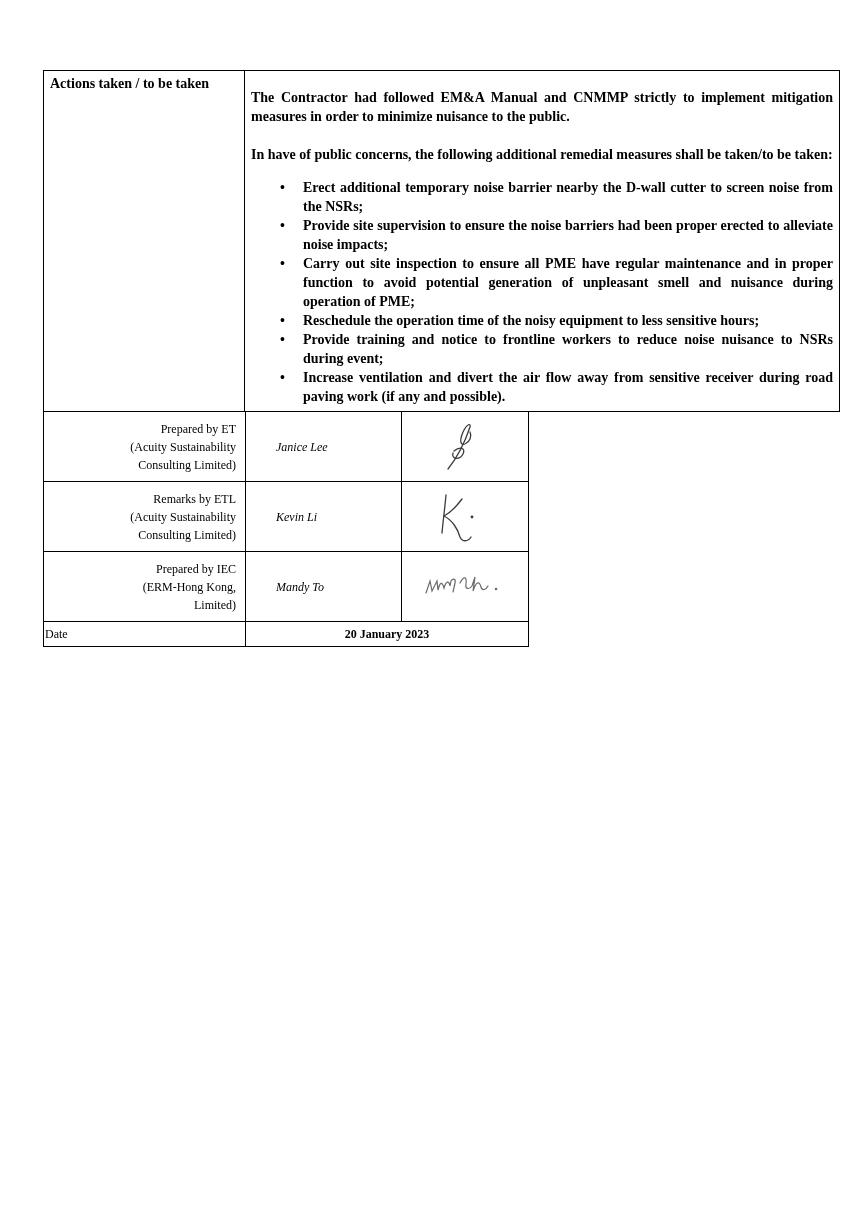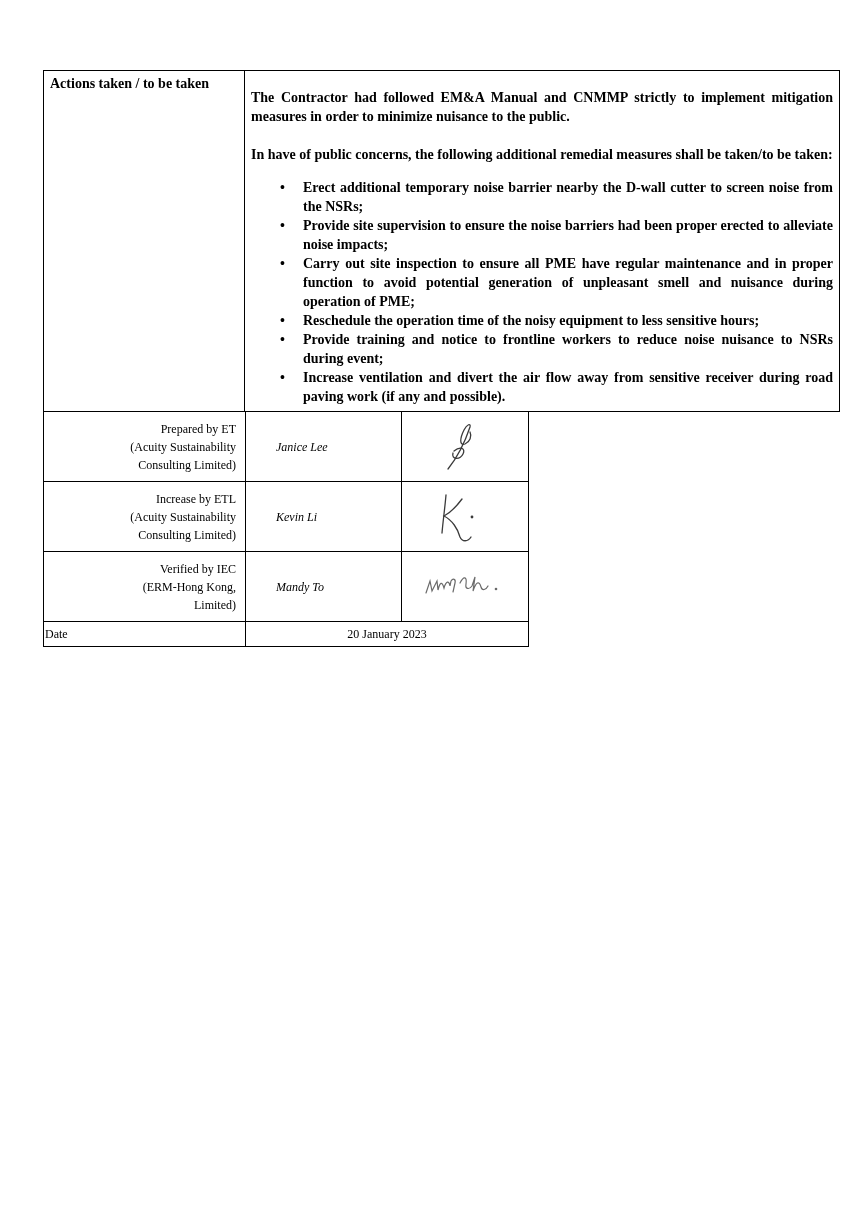--- a/index.html
+++ b/index.html
@@ -74,21 +74,21 @@
     font-style: italic;
   }
   .sig-cell {
     width: 124px;
     vertical-align: middle;
     text-align: center;
   }
   .sig-row { height: 70px; }
   .date-row td { height: 22px; }
   .date-label { vertical-align: middle; padding-right: 9px; }
-  .date-value { text-align: center; vertical-align: middle; }
+  .date-value { text-align: center; vertical-align: middle; font-weight: bold; }
   .sig-svg { display: block; margin: 0 auto; }
 </style>
 </head>
 <body>
 
 <div class="page">
 
   <table class="main-table">
     <tbody>
         <tr>
@@ -124,38 +124,38 @@
         <svg class="sig-svg" width="110" height="60" viewBox="0 0 110 60">
           <g fill="none" stroke="#3a3a3a" stroke-width="1.3" stroke-linecap="round">
             <path d="M38 52 C 46 42 54 28 60 10 C 61 6 57 7 54 13 C 50 21 49 29 55 27 C 60 25 62 19 60 15"></path>
             <path d="M44 34 c 6 -5 12 -3 9 3 c -3 6 -12 6 -10 -1"></path>
           </g>
         </svg>
       </td>
     </tr>
     <tr class="sig-row">
       <td class="role-cell">
-        <div>Increase by ETL</div>
+        <div>Remarks by ETL</div>
         <div>(Acuity Sustainability</div>
         <div>Consulting Limited)</div>
       </td>
       <td class="name-cell">Kevin Li</td>
       <td class="sig-cell">
         <svg class="sig-svg" width="110" height="60" viewBox="0 0 110 60">
           <g fill="none" stroke="#3a3a3a" stroke-width="1.3" stroke-linecap="round">
             <path d="M36 8 C 35 20 33 34 32 46"></path>
             <path d="M52 12 C 46 20 40 26 34 29 C 42 33 48 42 50 50 C 52 55 58 55 61 50"></path>
             <circle cx="62" cy="30" r="1.4" fill="#3a3a3a" stroke="none"></circle>
           </g>
         </svg>
       </td>
     </tr>
     <tr class="sig-row">
       <td class="role-cell">
-        <div>Verified by IEC</div>
+        <div>Prepared by IEC</div>
         <div>(ERM-Hong Kong,</div>
         <div>Limited)</div>
       </td>
       <td class="name-cell">Mandy To</td>
       <td class="sig-cell">
         <svg class="sig-svg" width="110" height="60" viewBox="0 0 110 60">
           <g fill="none" stroke="#6a6a6a" stroke-width="1.2" stroke-linecap="round">
             <path d="M16 36 l 4 -12 l 2 10 l 5 -10 l 1 9 c 2 -8 4 -9 6 -2 c 2 -7 5 -8 6 -2 l 1 -5 c 2 -3 5 -2 4 2 l -2 9"></path>
             <path d="M50 26 c 4 -8 7 -6 6 1 c -1 5 3 6 6 2 l 3 -9 l -2 14 c 3 -9 6 -11 8 -4 c 1 4 5 3 7 -1"></path>
             <circle cx="86" cy="32" r="1.3" fill="#6a6a6a" stroke="none"></circle>

